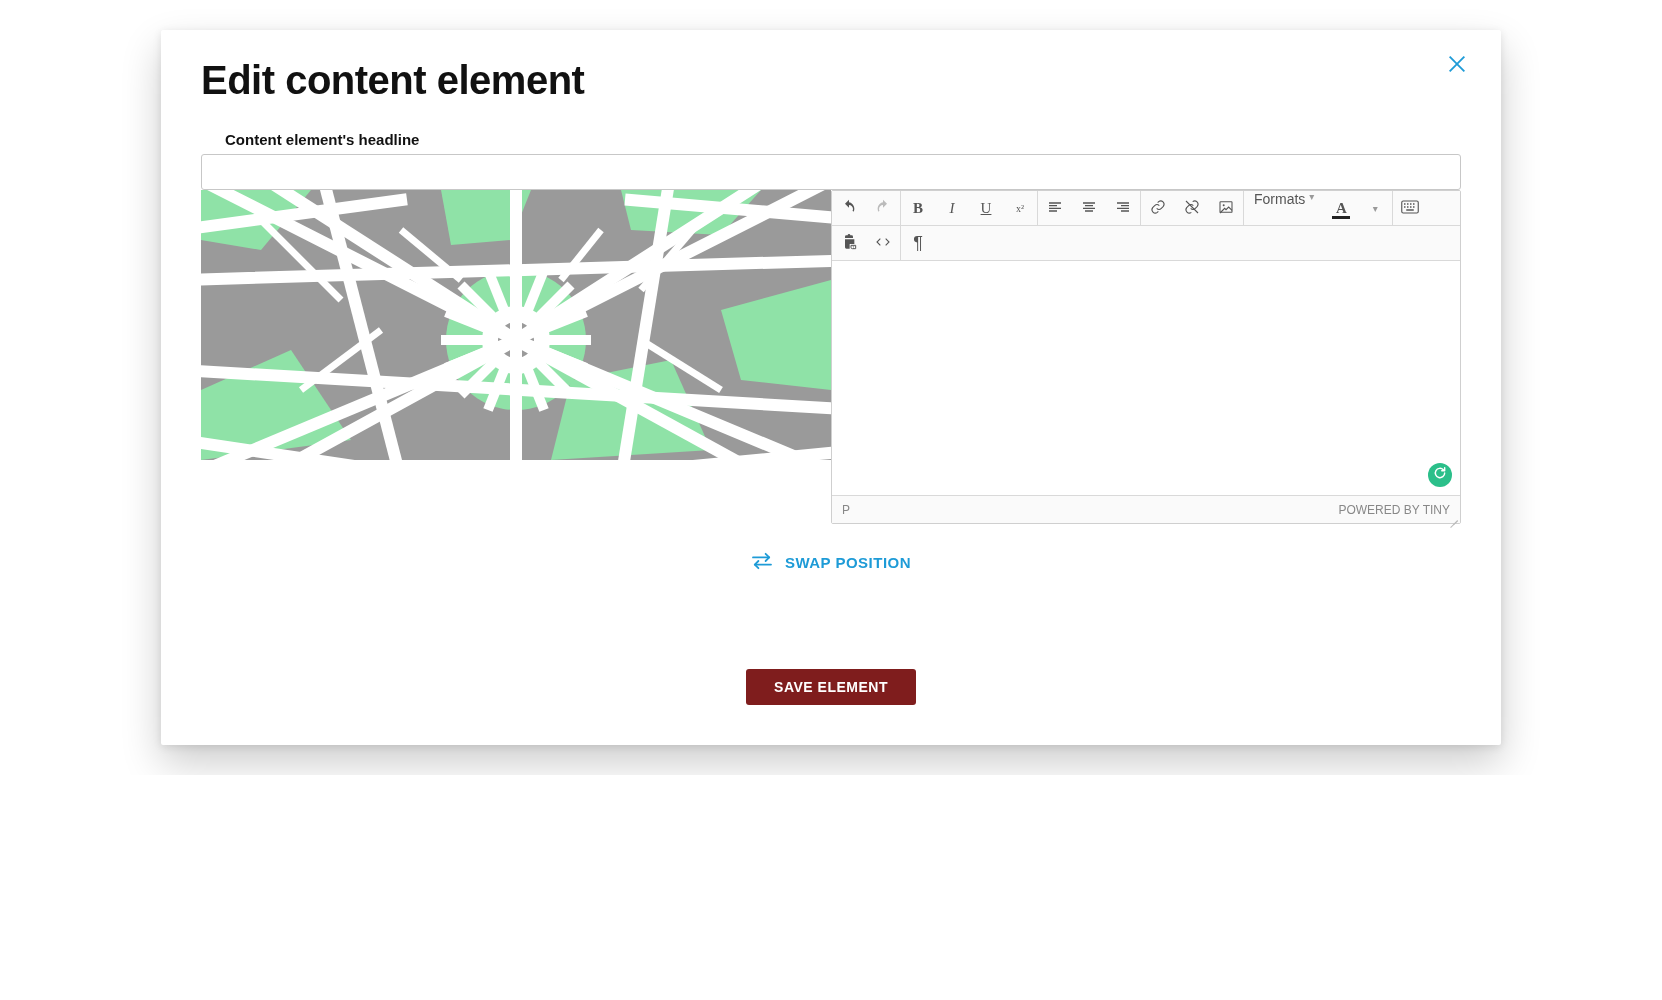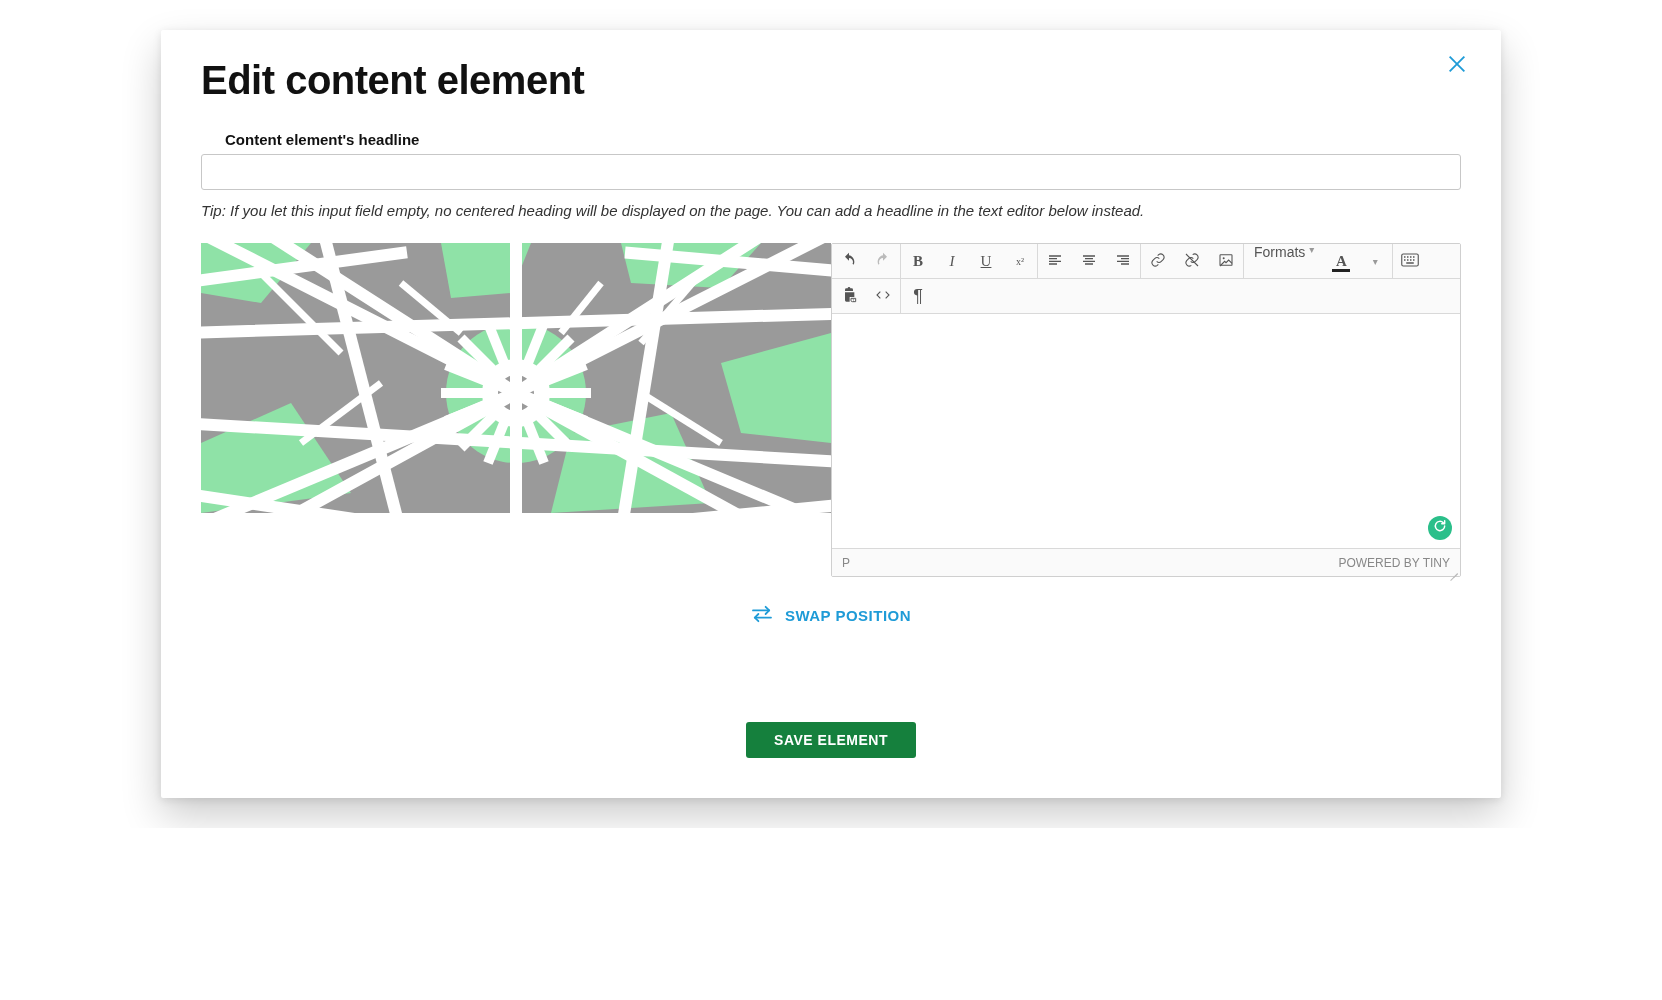--- a/index.html
+++ b/index.html
@@ -196,21 +196,21 @@
     background: transparent;
     border: none;
   }
   .swap-btn svg { width: 22px; height: 18px; }
   .save-row {
     display: flex;
     justify-content: center;
     margin-top: 90px;
   }
   .save-btn {
-    background: #15803d;
+    background: #7f1d1d;
     color: #fff;
     border: none;
     border-radius: 3px;
     padding: 10px 28px;
     font-size: 14px;
     font-weight: 700;
     letter-spacing: 0.5px;
     cursor: pointer;
   }
   .bold { font-weight: 700; font-family: Georgia, serif; }
@@ -232,21 +232,20 @@
           <line x1="20" y1="4" x2="4" y2="20"></line>
       </svg>
     </span>
   </div>
 
   <h1 class="title">Edit content element</h1>
 
   <div class="field-label">Content element's headline</div>
   <input type="text" class="headline-input" value="" style="">
 
-  <div class="tip">Tip: If you let this input field empty, no centered heading will be displayed on the page. You can add a headline in the text editor below instead.</div>
 
   <div class="row">
 
     <div class="img-col">
       <svg class="map-placeholder" viewBox="0 0 630 270" preserveAspectRatio="xMidYMid slice">
         <rect width="630" height="270" fill="#9a9a9a"></rect>
 
         <polygon points="0,0 110,0 60,60 0,50" fill="#8fe2a7"></polygon>
         <polygon points="420,0 560,0 520,45 430,40" fill="#8fe2a7"></polygon>
         <polygon points="0,200 90,160 150,250 0,270" fill="#8fe2a7"></polygon>

